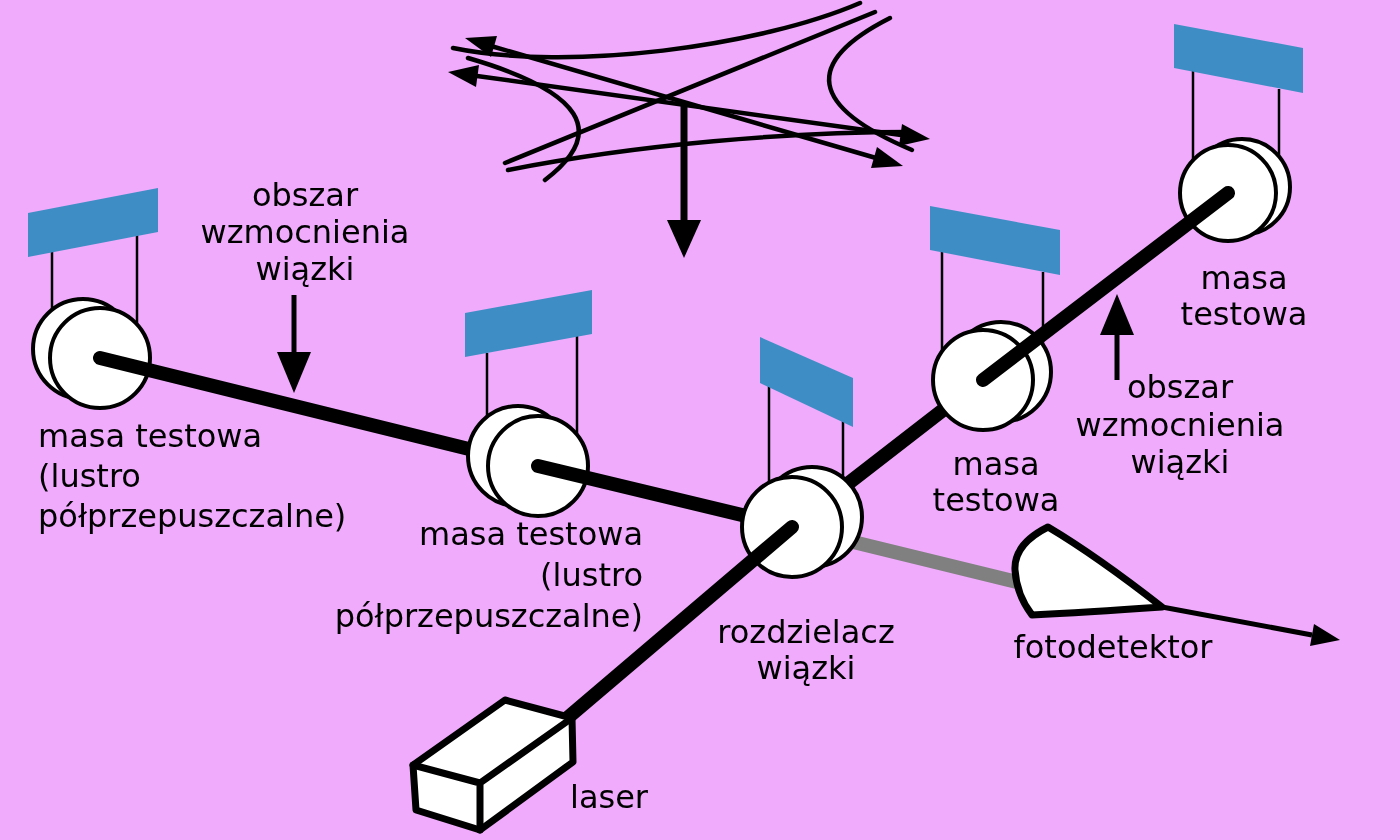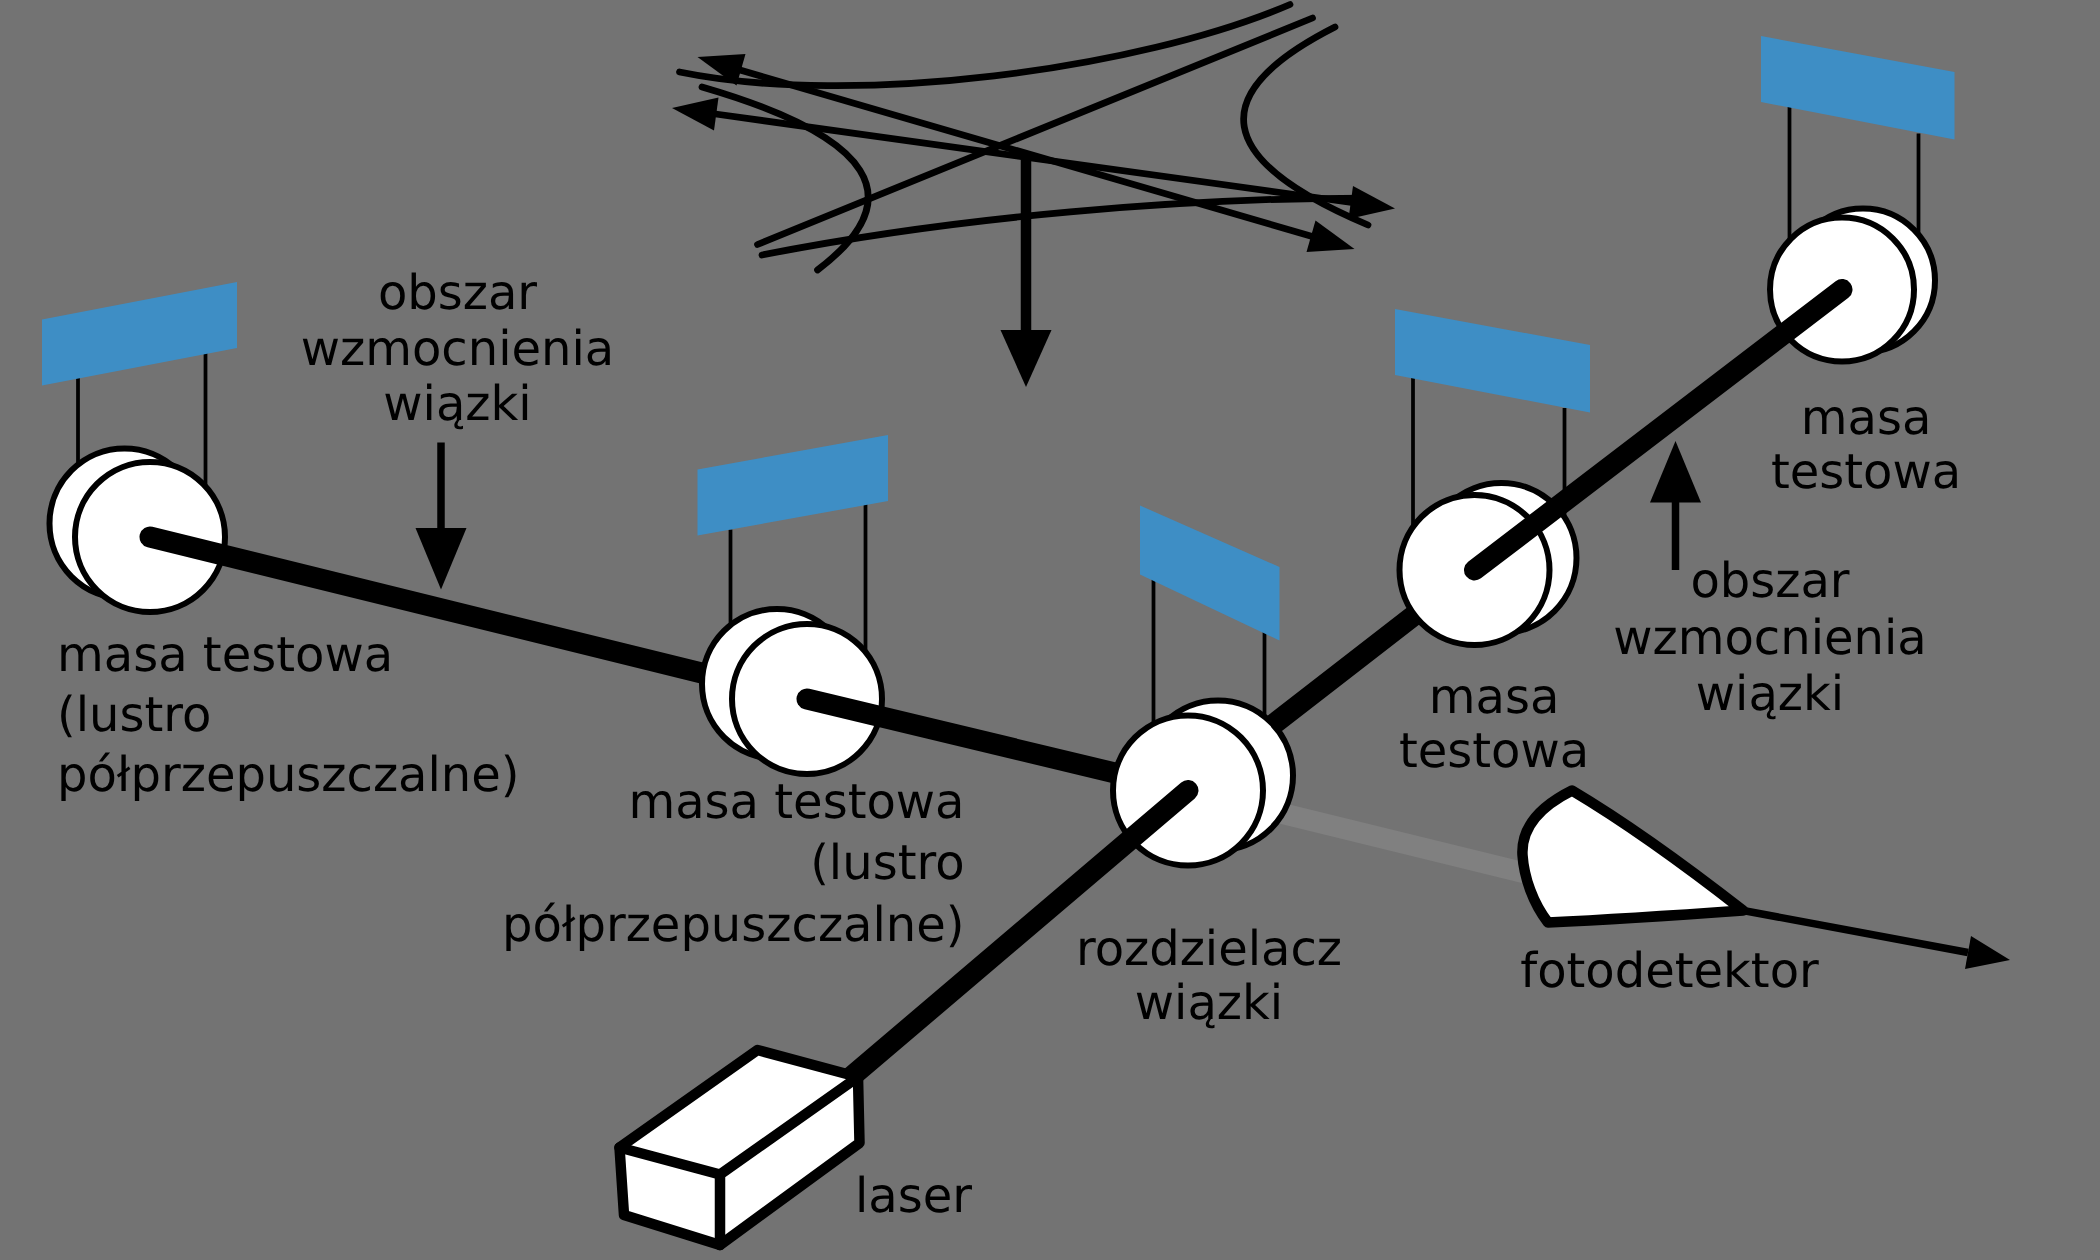--- a/index.html
+++ b/index.html
@@ -7,21 +7,21 @@
     padding: 0;
     background: #ffffff;
     width: 1400px;
     height: 840px;
     overflow: hidden;
   }
   .stage {
     position: relative;
     width: 1400px;
     height: 840px;
-    background: #737373;
+    background: #f0abfc;
     font-family: "DejaVu Sans", "Liberation Sans", sans-serif;
   }
   svg { display: block; }
   text {
     font-family: "DejaVu Sans", "Liberation Sans", sans-serif;
     font-size: 32px;
     fill: #000000;
   }
   .stroke-thin  { stroke: #000; stroke-width: 2.5; fill: none; }
   .stroke-sym   { stroke: #000; stroke-width: 4.5; fill: none; stroke-linecap: round; }

